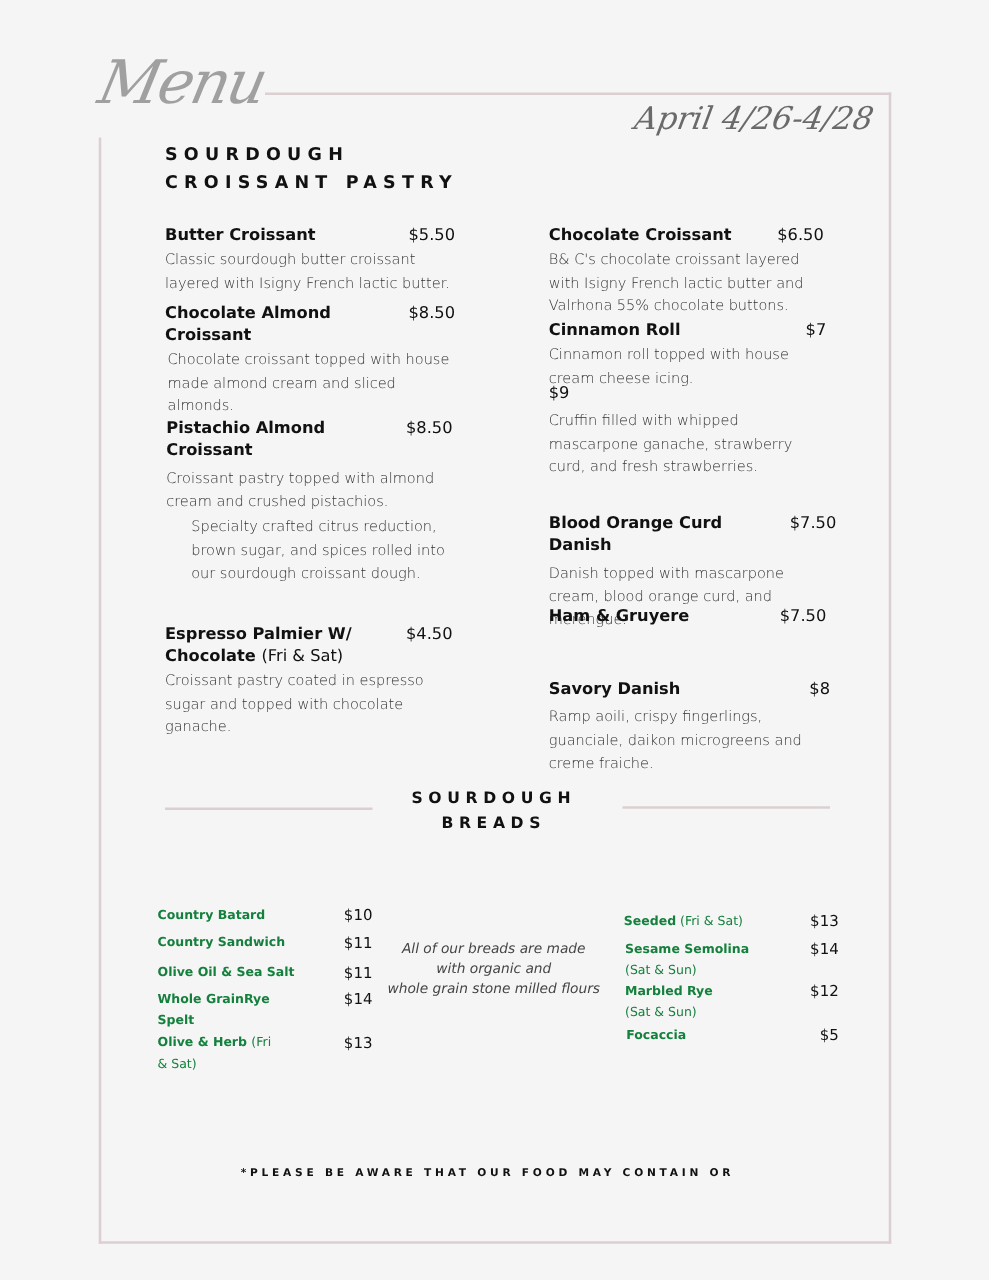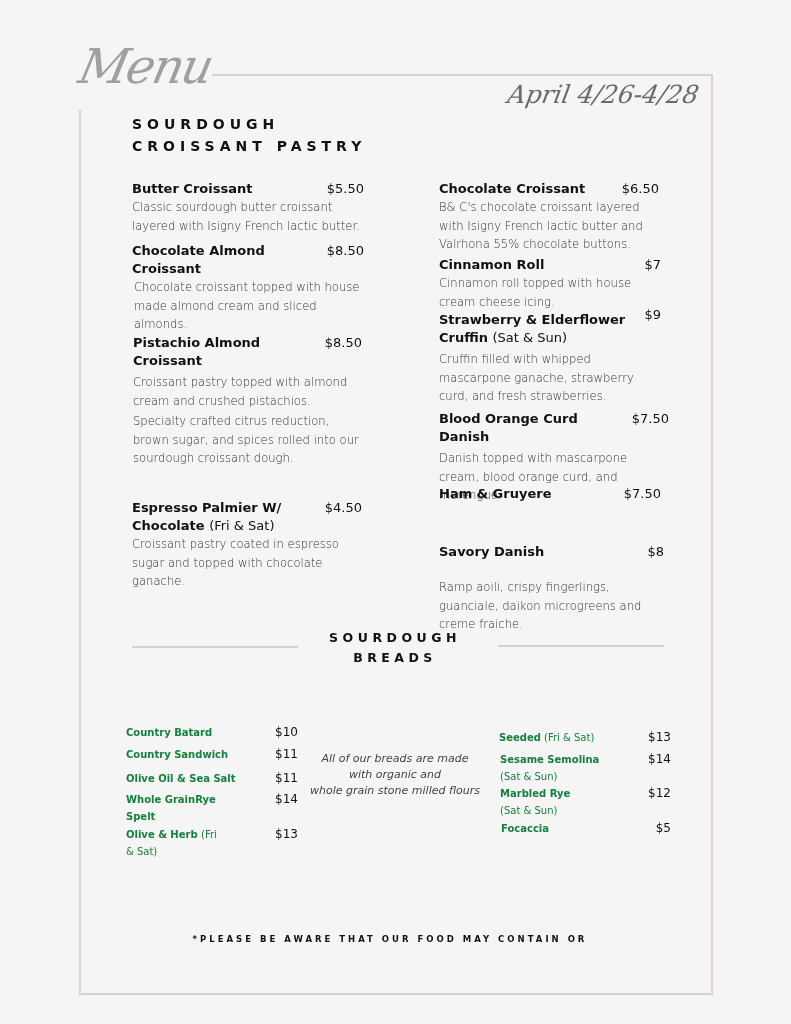--- a/index.html
+++ b/index.html
@@ -59,21 +59,21 @@
 
 <div class="item" style="left:133px; top:334px; width:229px;">
   <div style="display:flex; justify-content:space-between;">
     <div class="item-name" style="width:150px;"><span>Pistachio Almond Croissant</span></div>
     <div class="item-price">$8.50</div>
   </div>
   <div class="item-desc" style="margin-top:3px;">Croissant pastry topped with almond cream and crushed pistachios.</div>
 </div>
 
 <div class="item" style="left:133px; top:409px; width:229px;">
-  <div class="item-desc" style="margin-top:3px;">Specialty crafted citrus reduction, brown sugar, and spices rolled into our sourdough croissant dough.</div>
+  <div class="item-desc" style="margin-top:3px;margin-left:20px;">Specialty crafted citrus reduction, brown sugar, and spices rolled into our sourdough croissant dough.</div>
 </div>
 
 <div class="item" style="left:132px; top:499px; width:230px;">
   <div style="display:flex; justify-content:space-between;">
     <div class="item-name" style="width:170px;"><span>Espresso Palmier W/ Chocolate</span> <span class="note">(Fri &amp; Sat)</span></div>
     <div class="item-price">$4.50</div>
   </div>
   <div class="item-desc">Croissant pastry coated in espresso sugar and topped with chocolate ganache.</div>
 </div>
 
@@ -88,21 +88,20 @@
 <div class="item" style="left:439px; top:256px; width:222px;">
   <div style="display:flex; justify-content:space-between;">
     <div class="item-name"><span>Cinnamon Roll</span></div>
     <div class="item-price">$7</div>
   </div>
   <div class="item-desc">Cinnamon roll topped with house cream cheese icing.</div>
 </div>
 
 <div class="item" style="left:439px; top:306px; width:222px;">
   <div style="display:flex; justify-content:space-between;">
-    <div class="item-name" style="width:195px; margin-top:5px;"><span>Strawberry &amp; Elderflower Cruffin</span> <span class="note">(Sat &amp; Sun)</span></div>
     <div class="item-price">$9</div>
   </div>
   <div class="item-desc" style="margin-top:3px;">Cruffin filled with whipped mascarpone ganache, strawberry curd, and fresh strawberries.</div>
 </div>
 
 <div class="item" style="left:439px; top:410px; width:230px;">
   <div style="display:flex; justify-content:space-between;">
     <div class="item-name" style="width:150px;"><span>Blood Orange Curd Danish</span></div>
     <div class="item-price">$7.50</div>
   </div>
@@ -114,21 +113,21 @@
     <div class="item-name"><span>Ham &amp; Gruyere</span></div>
     <div class="item-price">$7.50</div>
   </div>
 </div>
 
 <div class="item" style="left:439px; top:543px; width:225px;">
   <div style="display:flex; justify-content:space-between;">
     <div class="item-name"><span>Savory Danish</span></div>
     <div class="item-price">$8</div>
   </div>
-  <div class="item-desc" style="margin-top:17px;">Ramp aoili, crispy fingerlings, guanciale, daikon microgreens and creme fraiche.</div>
+  <div class="item-desc" style="margin-top:3px;">Ramp aoili, crispy fingerlings, guanciale, daikon microgreens and creme fraiche.</div>
 </div>
 
 <div class="abs divider" style="left:132px; top:646px; width:166px;"></div>
 <div class="abs divider" style="left:498px; top:645px; width:166px;"></div>
 <div class="abs section-title" style="left:300px; top:628px; width:190px; text-align:center; font-size:12.5px; line-height:20px; letter-spacing:4.5px;">
   <div>SOURDOUGH</div>
   <div>BREADS</div>
 </div>
 
 <div class="item" style="left:126px; top:724px; width:172px;">

